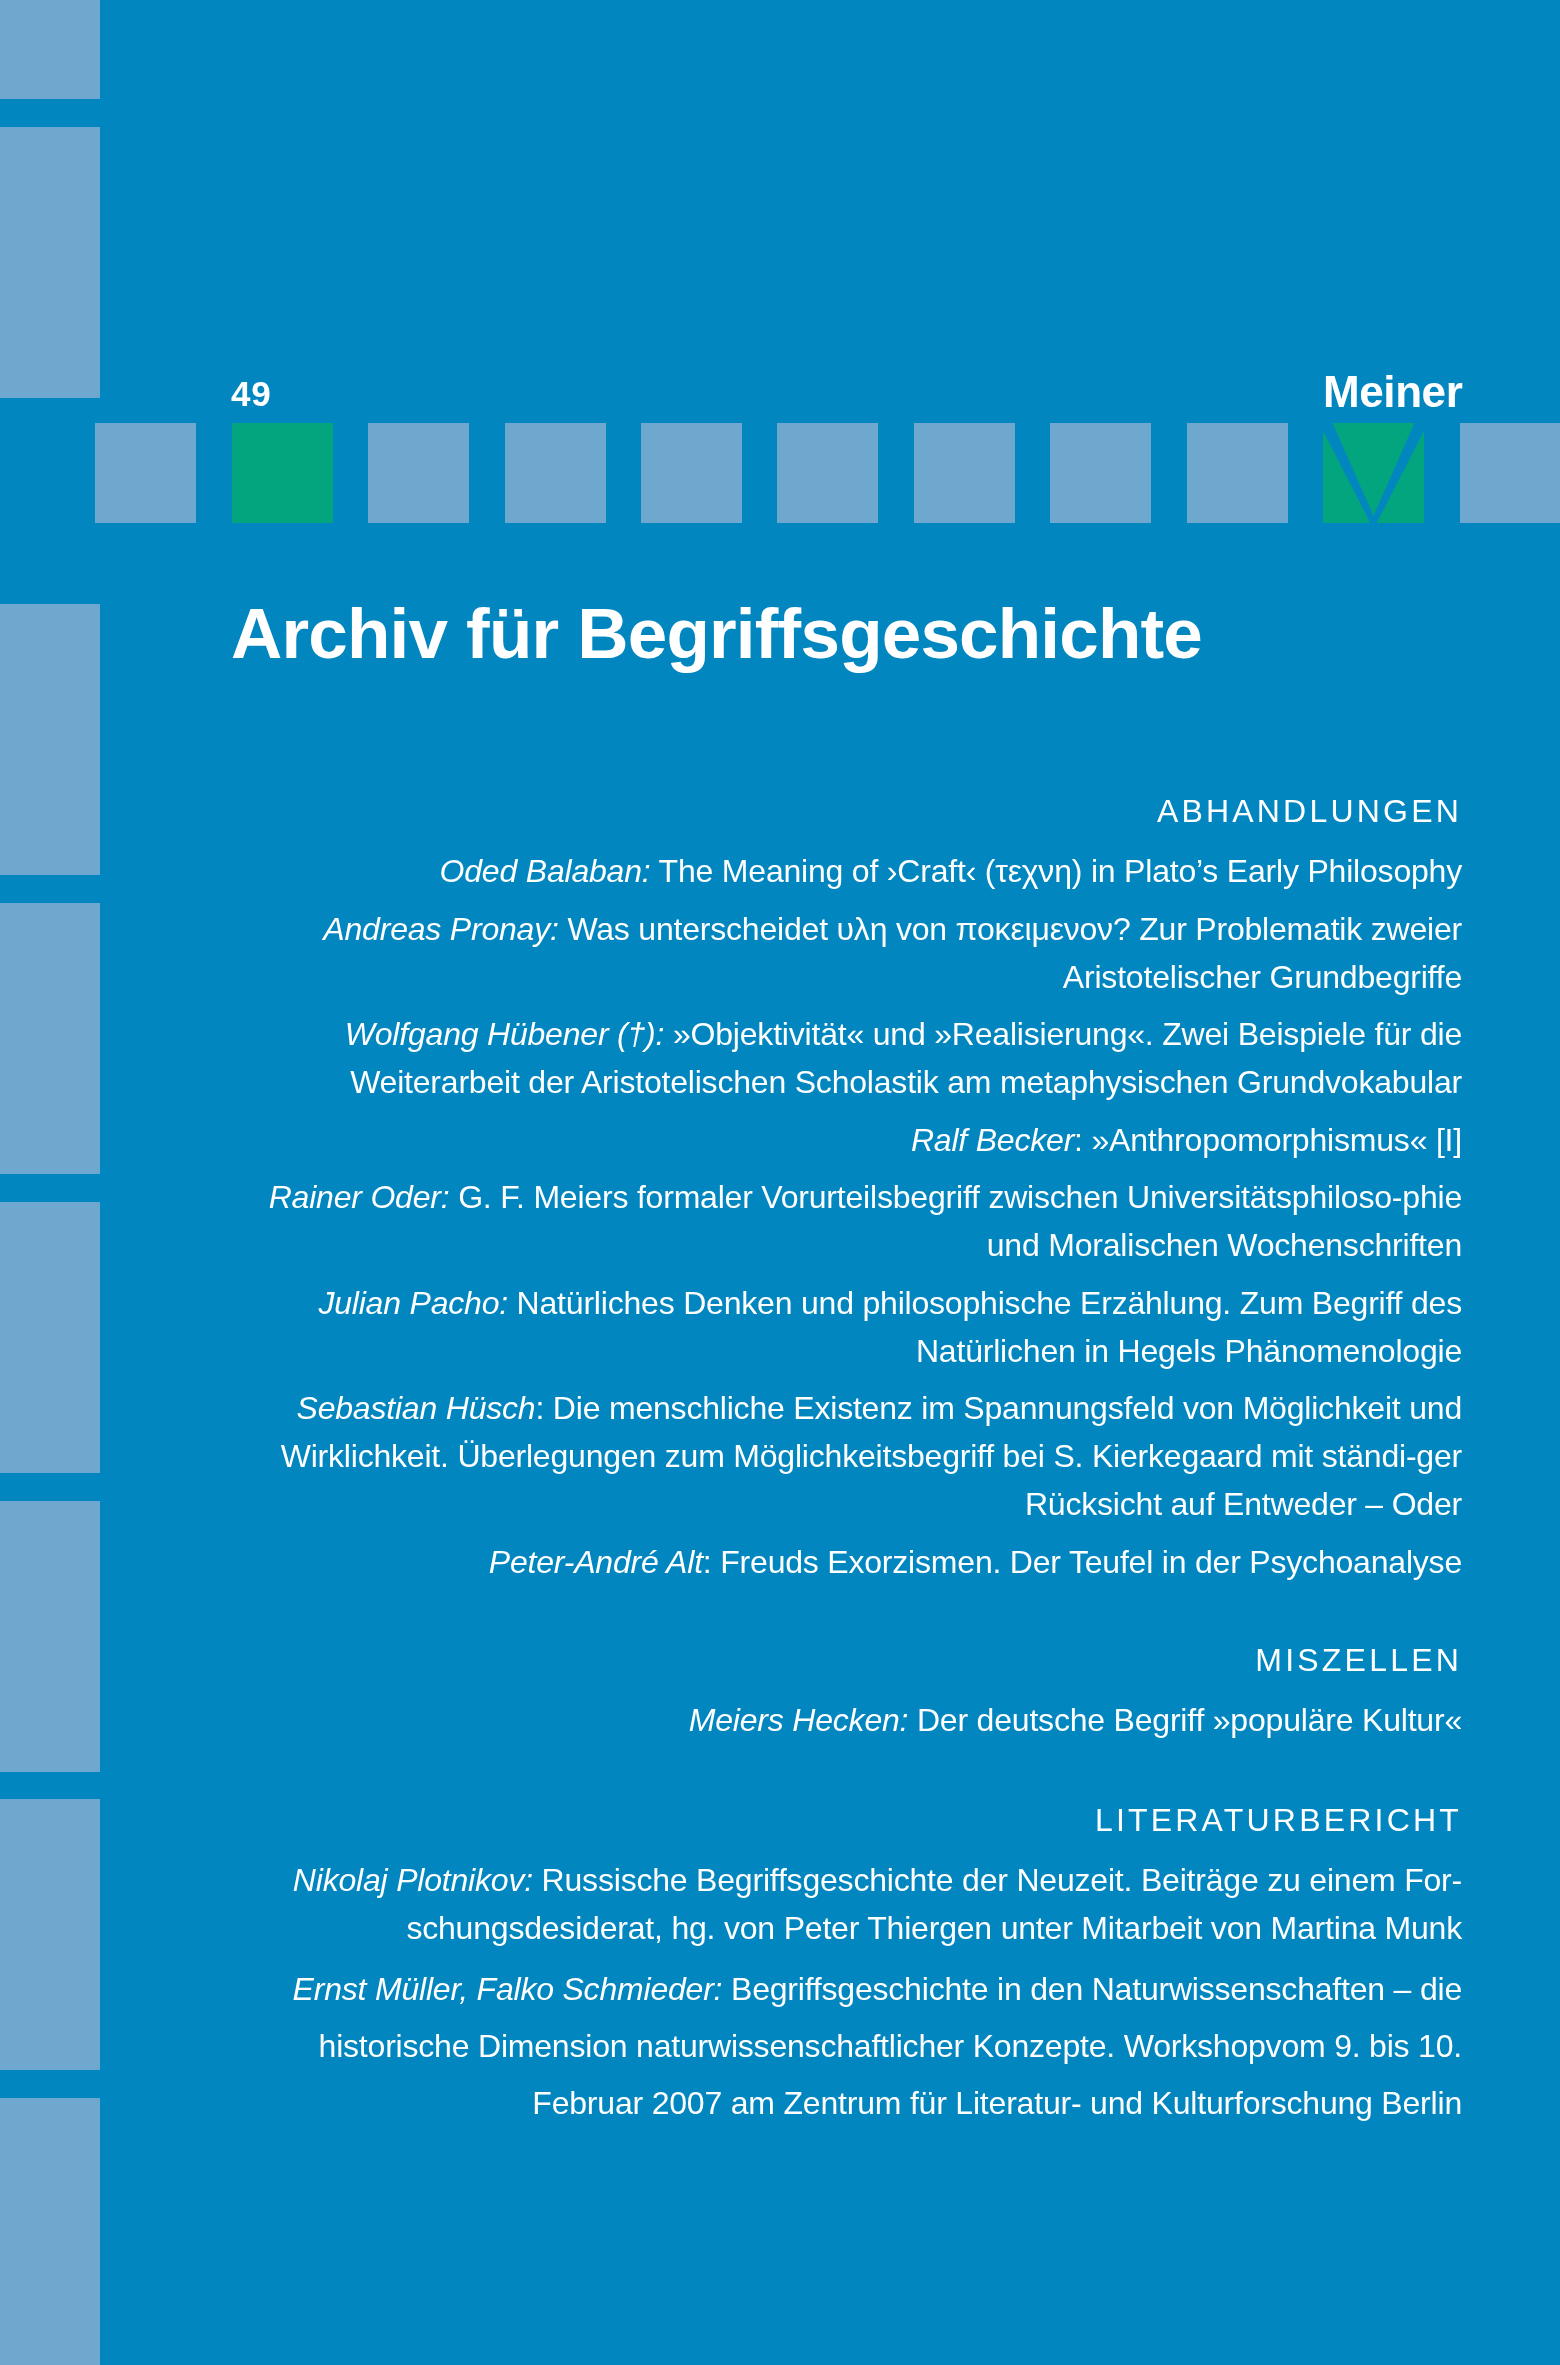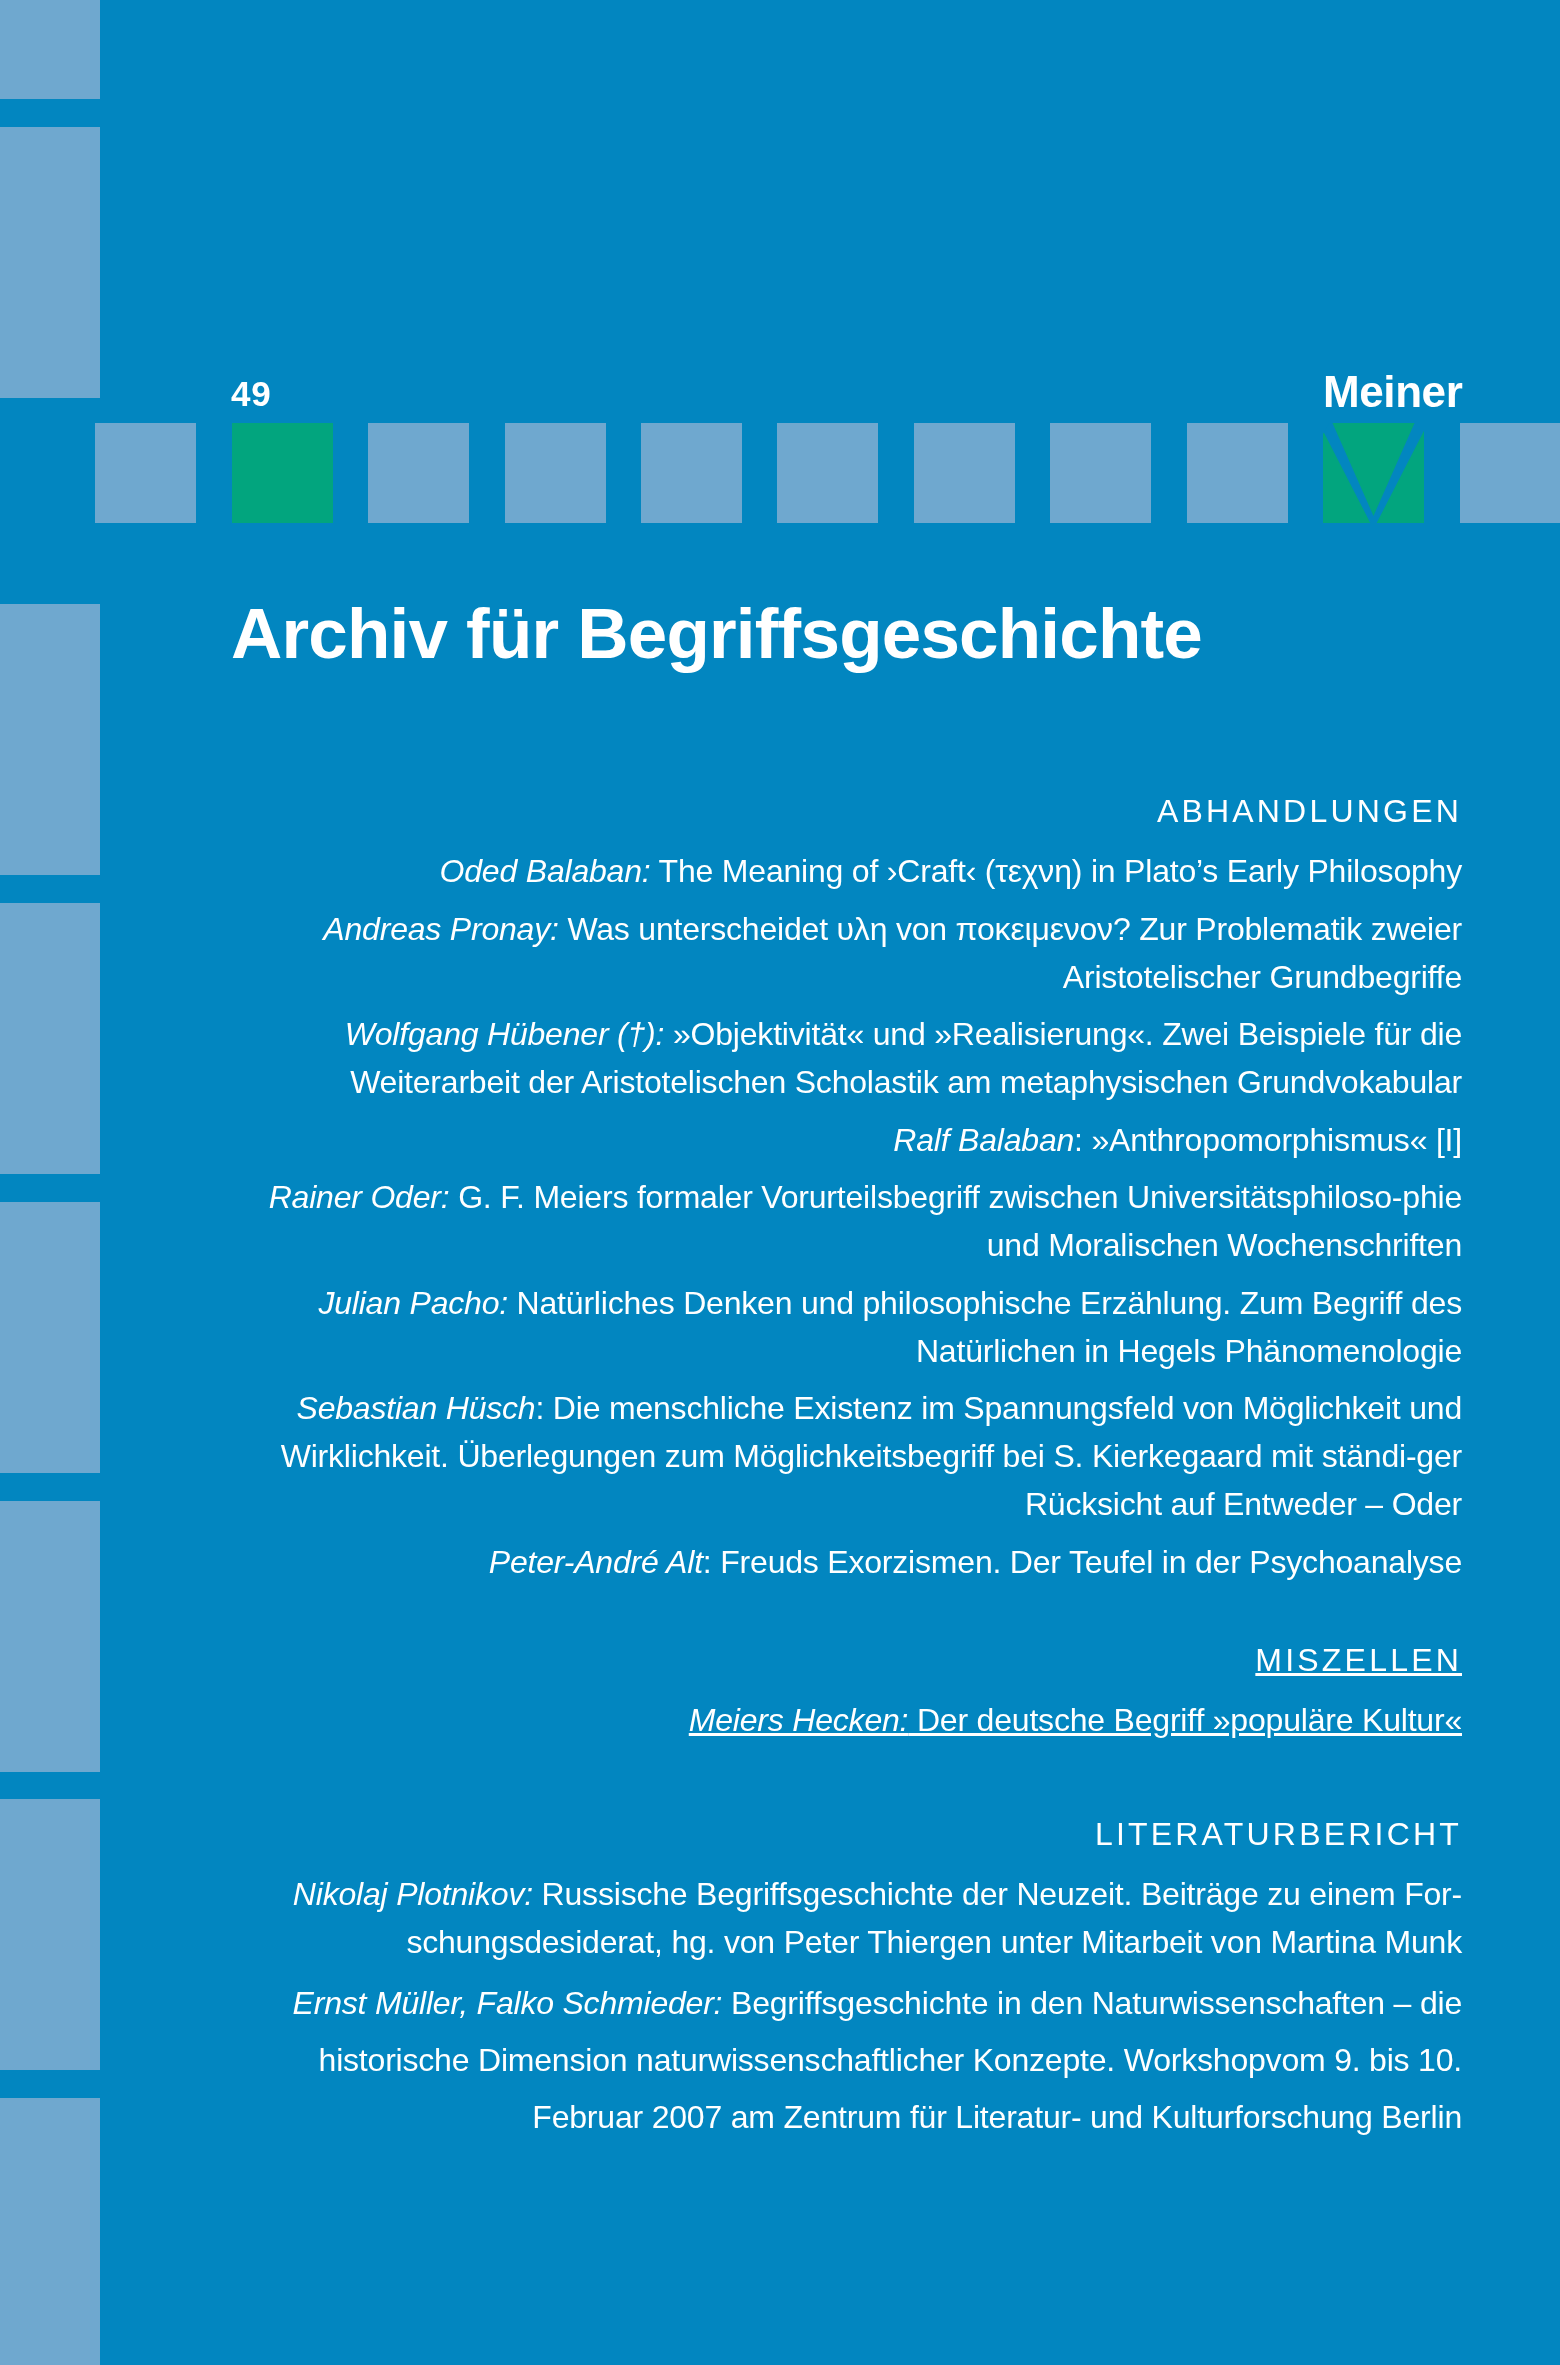--- a/index.html
+++ b/index.html
@@ -14,21 +14,21 @@
   .row-sq.green { background:#02a57e; }
   .logo-m { position:absolute; top:423px; left:1323px; width:101px; height:100px; }
   .issue { position:absolute; left:231px; top:374px; font-size:35px; font-weight:bold; letter-spacing:0.8px; }
   .brand { position:absolute; left:1323px; top:367px; font-size:44px; font-weight:bold; letter-spacing:-0.4px;text-align:center; }
   .title { position:absolute; left:231px; top:593px; font-size:71px; font-weight:bold; letter-spacing:-0.8px; white-space:nowrap; }
   .content { position:absolute; left:232px; top:789px; width:1230px; }
   .section-head { font-size:32px; letter-spacing:3.2px; margin:0 0 14px 0; line-height:44px; }
   .entry { font-size:32px; line-height:48px; margin-bottom:9.5px; letter-spacing:-0.2px; }
   .entry .author { font-style:italic; }
   .section { margin-bottom:52px;text-align:right; }
-  .section.s2 { margin-bottom:68px;text-decoration:underline; }
+  .section.s2 { margin-bottom:54px; }
 </style>
 </head>
 <body>
 
 <div>
   <div class="strip-block" style="top:0;height:99px"></div>
   <div class="strip-block" style="top:127px;height:271px"></div>
   <div class="strip-block" style="top:604px;height:271px"></div>
   <div class="strip-block" style="top:903px;height:271px"></div>
   <div class="strip-block" style="top:1202px;height:271px"></div>
@@ -60,21 +60,21 @@
 
 <h1 class="title" style="margin:0">Archiv für Begriffsgeschichte</h1>
 
 <div class="content">
 
   <div class="section">
     <div class="section-head">ABHANDLUNGEN</div>
     <div class="entry"><span class="author">Oded Balaban:</span><span> The Meaning of ›Craft‹ (τεχνη) in Plato’s Early Philosophy</span></div>
     <div class="entry"><span class="author">Andreas Pronay:</span><span> Was unterscheidet υλη von ποκειμενον? Zur Problematik zweier Aristotelischer Grundbegriffe</span></div>
     <div class="entry"><span class="author">Wolfgang Hübener (†):</span><span> »Objektivität« und »Realisierung«. Zwei Beispiele für die Weiterarbeit der Aristotelischen Scholastik am metaphysischen Grundvokabular</span></div>
-    <div class="entry"><span class="author">Ralf Balaban</span><span>: »Anthropomorphismus« [I]</span></div>
+    <div class="entry"><span class="author">Ralf Becker</span><span>: »Anthropomorphismus« [I]</span></div>
     <div class="entry"><span class="author">Rainer Oder:</span><span> G. F. Meiers formaler Vorurteilsbegriff zwischen Universitätsphiloso-phie und Moralischen Wochenschriften</span></div>
     <div class="entry"><span class="author">Julian Pacho:</span><span> Natürliches Denken und philosophische Erzählung. Zum Begriff des Natürlichen in Hegels Phänomenologie</span></div>
     <div class="entry"><span class="author">Sebastian Hüsch</span><span>: Die menschliche Existenz im Spannungsfeld von Möglichkeit und Wirklichkeit. Überlegungen zum Möglichkeitsbegriff bei S. Kierkegaard mit ständi-ger Rücksicht auf Entweder – Oder</span></div>
     <div class="entry"><span class="author">Peter-André Alt</span><span>: Freuds Exorzismen. Der Teufel in der Psychoanalyse</span></div>
   </div>
 
   <div class="section s2">
     <div class="section-head">MISZELLEN</div>
     <div class="entry"><span class="author">Meiers Hecken:</span><span> Der deutsche Begriff »populäre Kultur«</span></div>
   </div>

